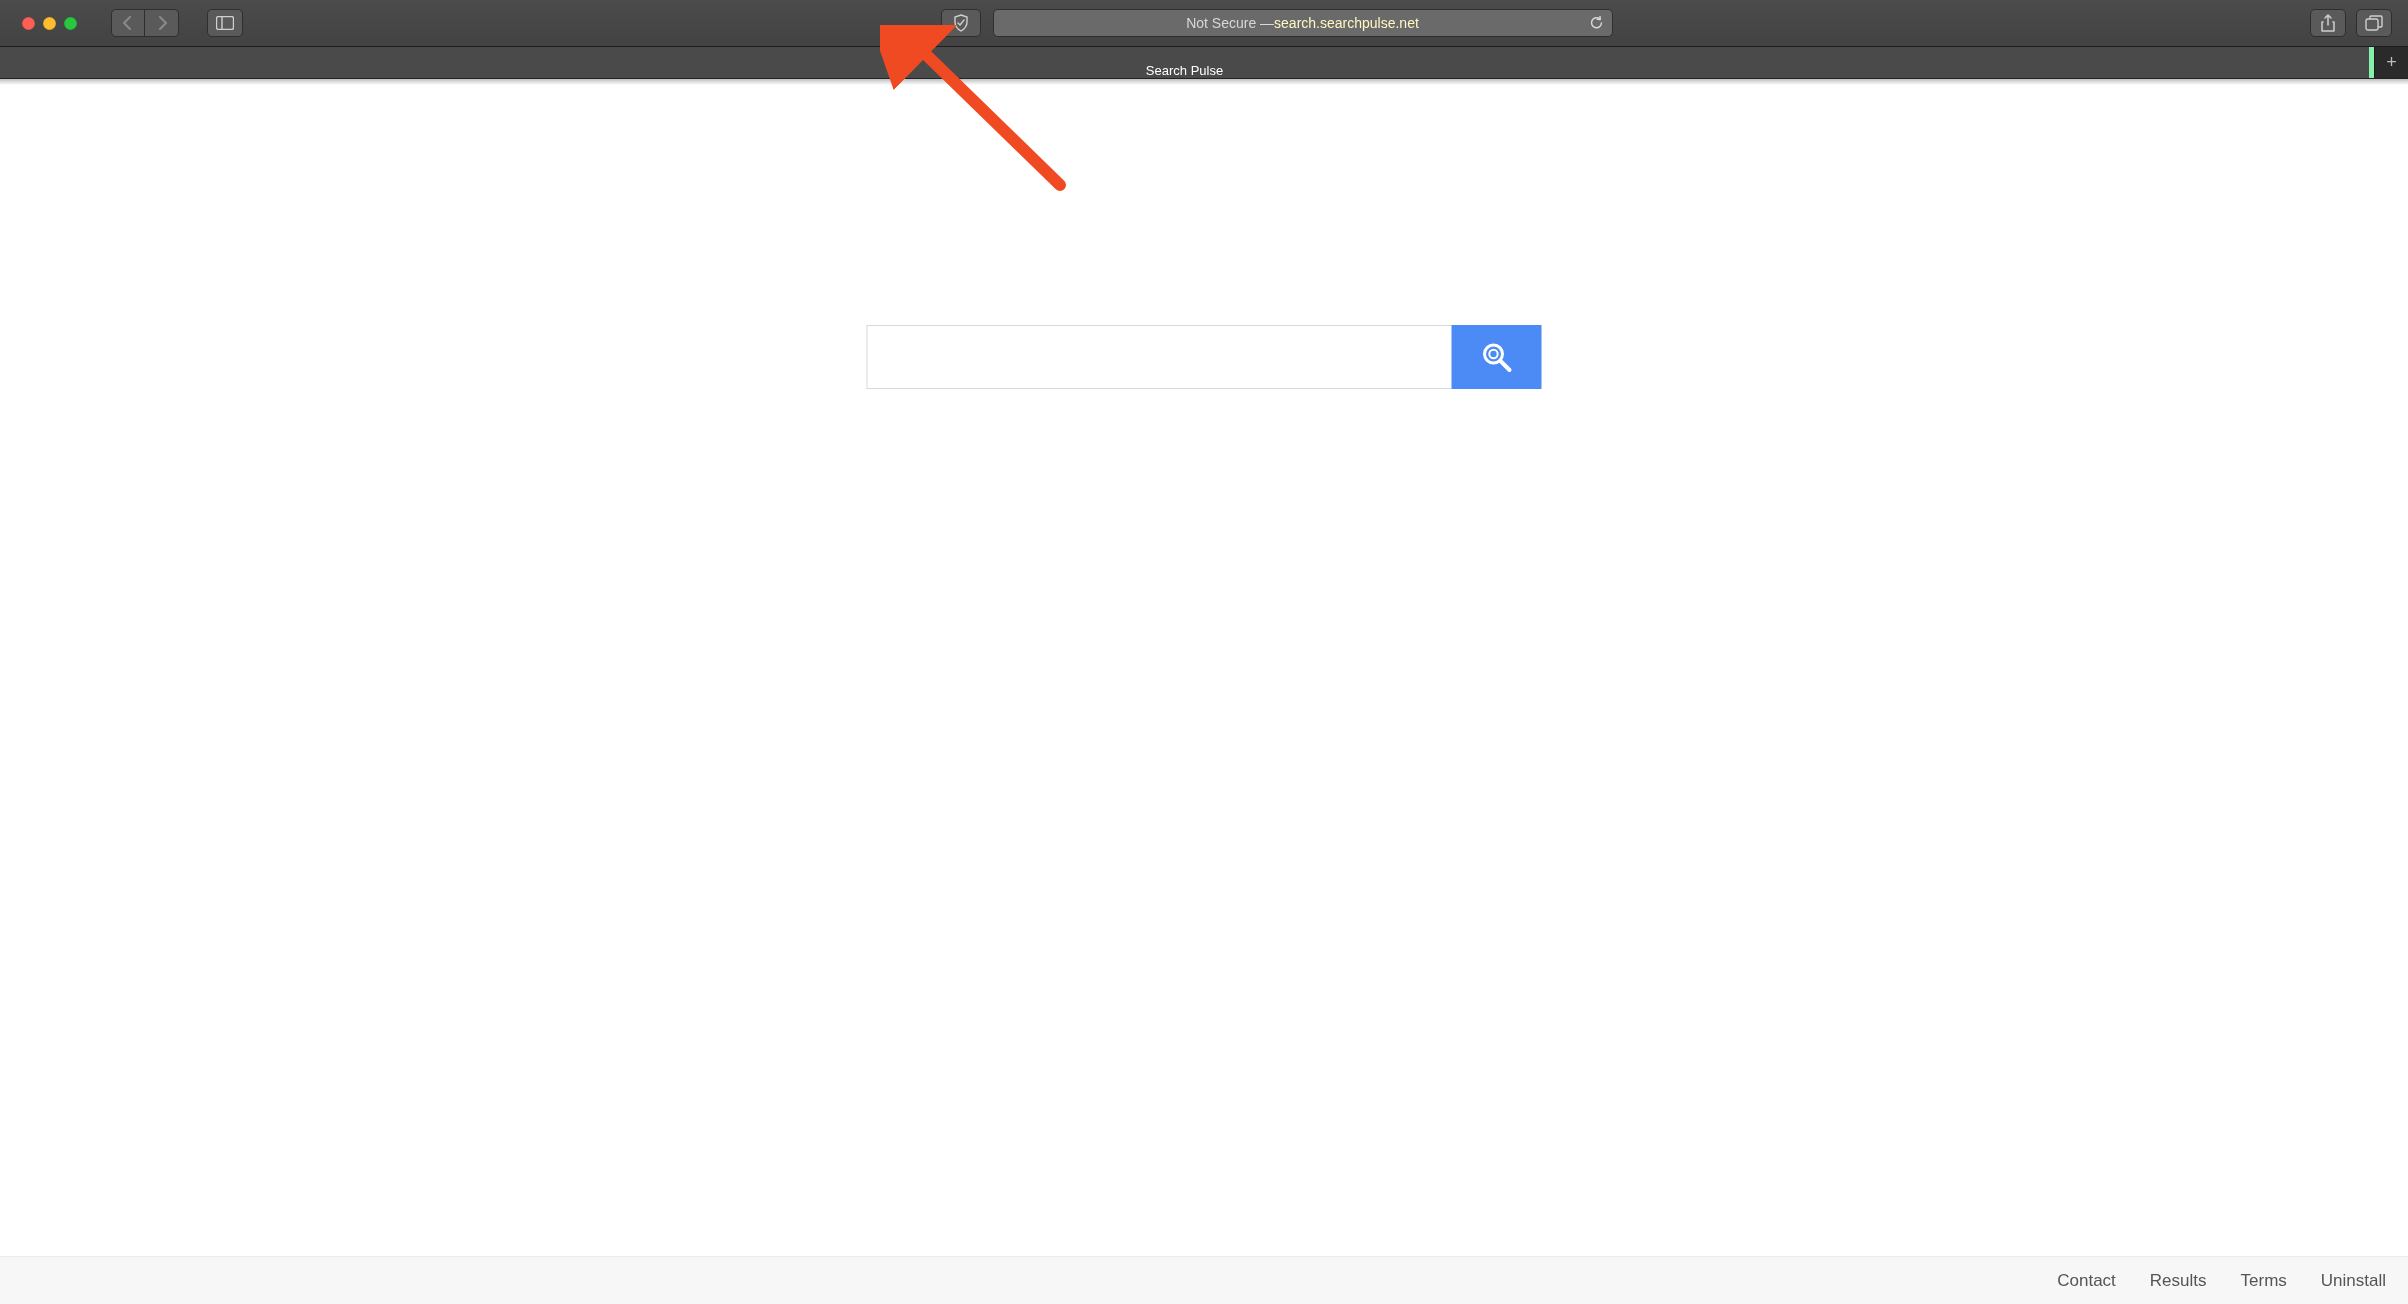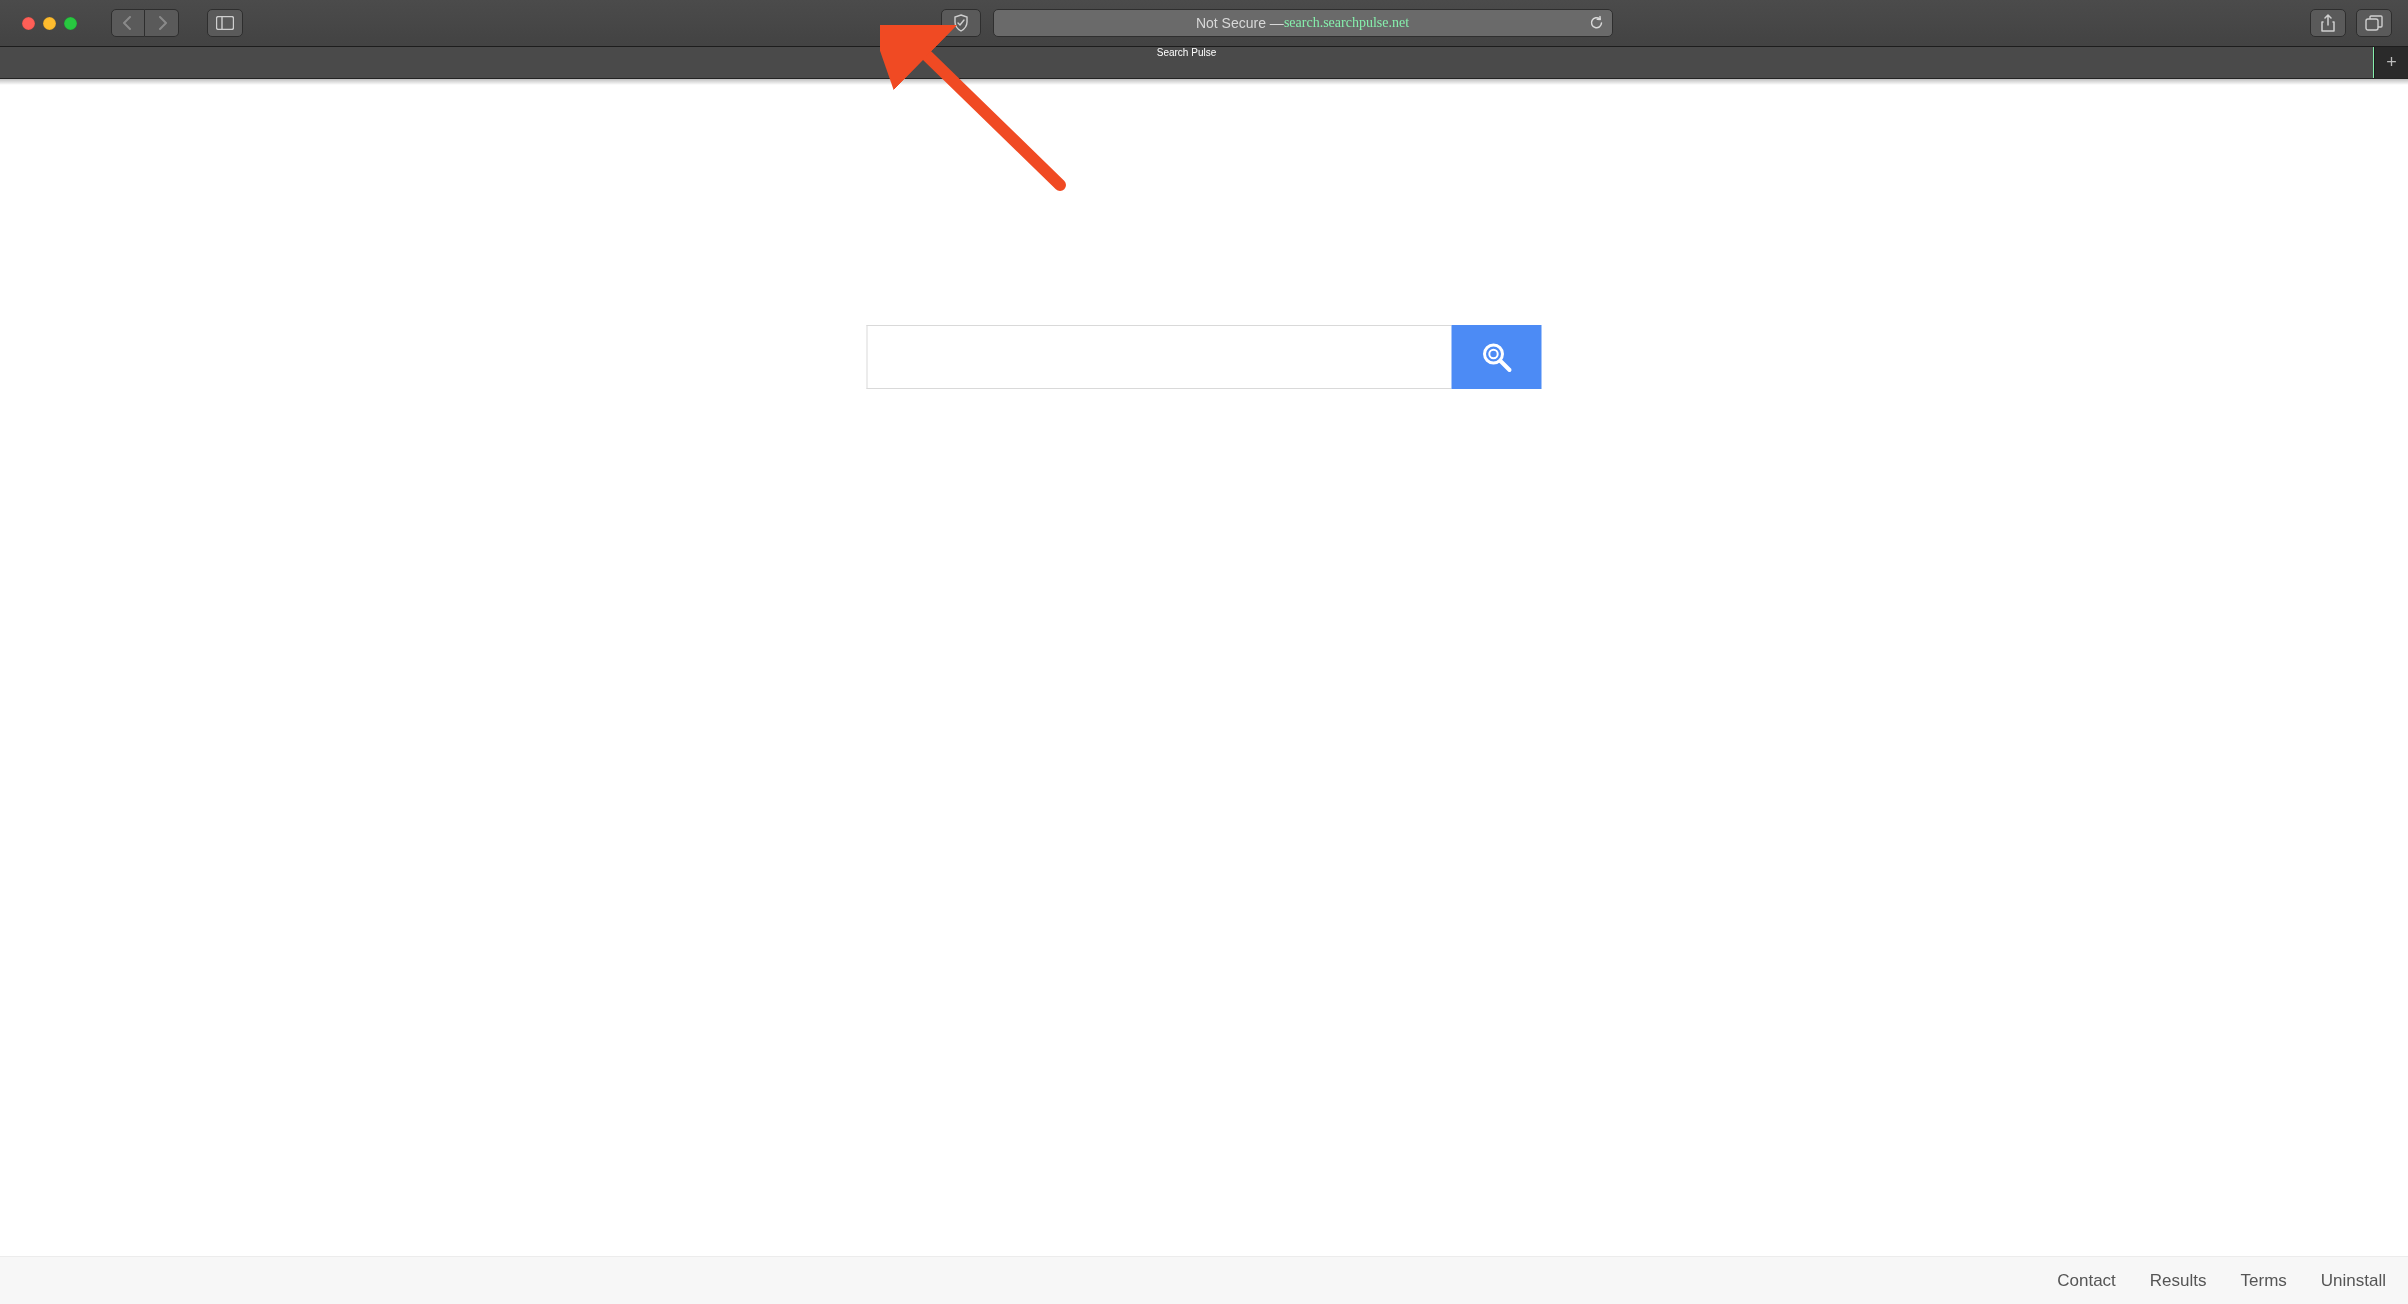--- a/index.html
+++ b/index.html
@@ -25,28 +25,28 @@
   .spacer-flex { flex:0 0 170px; }
 
   .addr-wrap { flex:1; display:flex; justify-content:center; align-items:center; gap:12px; }
   .shield-btn { width:40px; }
   .address-bar {
     flex:0 1 620px; height:28px; background:#6a6a6a; border:1px solid #2f2f2f;
     border-radius:5px; color:#d8d8d8; font-size:14px; display:flex; align-items:center;
     justify-content:center; position:relative; padding:0 34px;
   }
   .address-bar .reload { position:absolute; right:8px; top:50%; transform:translateY(-50%); color:#d8d8d8; }
-  .addr-host { color:#86efac;font-family:Liberation Serif, serif; }
+  .addr-host { color:#fef9c3; }
 
   .right-tools { display:flex; gap:10px; margin-left:auto; }
 
   
   .tab-strip { display:flex; height:32px; background:#2a2a2a; border-top:1px solid #1d1d1d; position:relative; }
-  .tab { flex:1; display:flex; align-items:flex-start; justify-content:center; font-size:10px;
-         color:#bcbcbc; border-right:1px solid #86efac; cursor:default; }
+  .tab { flex:1; display:flex; align-items:flex-end; justify-content:center; font-size:13px;
+         color:#bcbcbc; border-right:5px solid #86efac; cursor:default; }
   .tab.active { background:#4a4a4a; color:#ffffff; font-weight:500; }
   .new-tab { width:34px; flex:0 0 34px; display:flex; align-items:center; justify-content:center;
              color:#bcbcbc; border-left:1px solid #1b1b1b; font-size:18px; }
   .chrome-shadow { height:6px; background:linear-gradient(rgba(0,0,0,.25),rgba(0,0,0,0)); }
 
   
   .page { flex:1; position:relative; background:#ffffff; }
   .search-wrap { position:absolute; left:50%; top:240px; transform:translateX(-50%);
                  display:flex; align-items:stretch; }
   .search-input { width:585px; height:64px; border:1px solid #d9d9d9; border-right:none;

